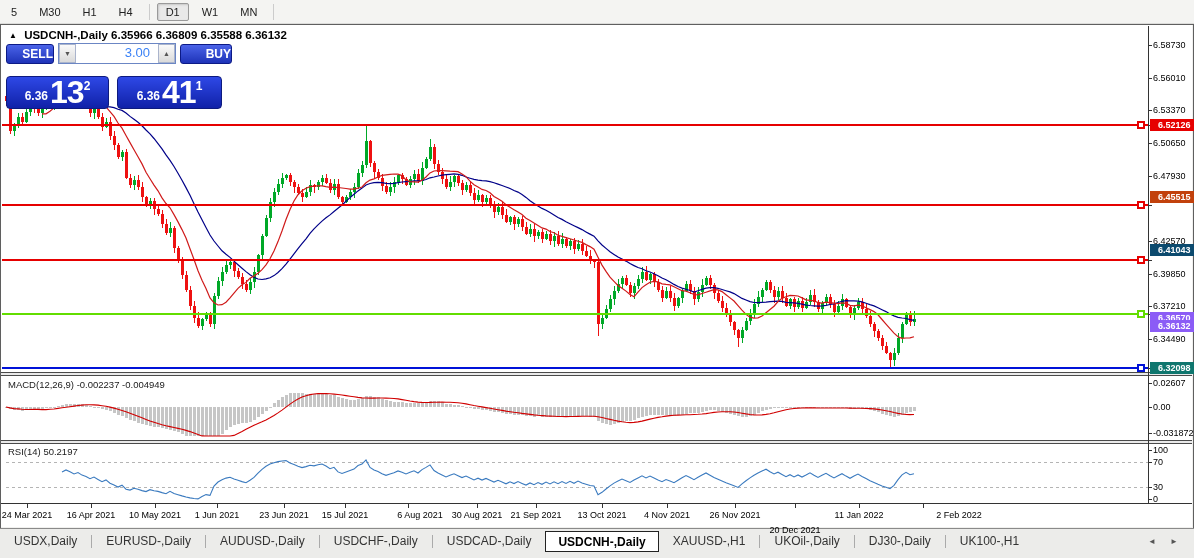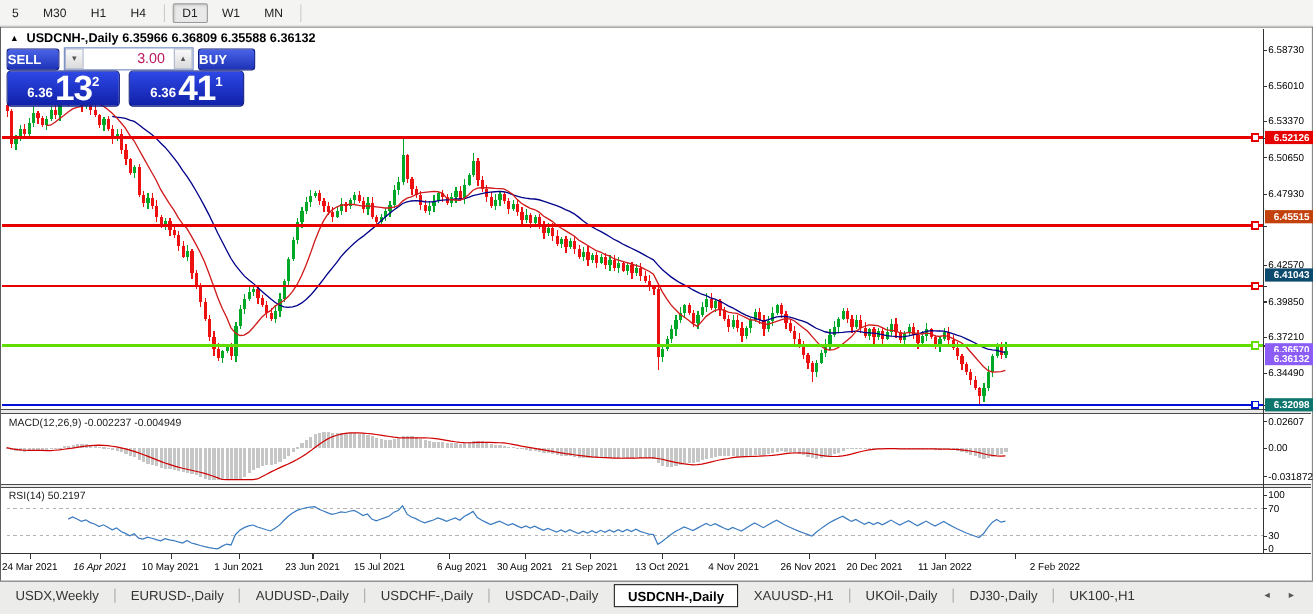--- a/index.html
+++ b/index.html
@@ -15,28 +15,28 @@
   .chart-frame{position:absolute;left:0;top:24px;width:1192px;height:503px;border:1px solid #5f5f5f;z-index:2}
   
   svg#chart-svg{position:absolute;left:0;top:0;z-index:3}
   
   .overlay{position:absolute;z-index:6}
   .chart-title{left:9px;top:29px;font-size:11.5px;font-weight:700;color:#000;white-space:nowrap}
   .chart-title .arr{font-size:8px;vertical-align:1px;margin-right:4px}
   
   .trade-panel{left:6px;top:43px;width:226px}
   .tp-row1{display:flex;align-items:center;height:21px}
-  .tp-btn{height:18px;line-height:18px;text-align:left;color:#fff;font-size:12px;font-weight:700;
+  .tp-btn{height:18px;line-height:18px;text-align:right;color:#fff;font-size:12px;font-weight:700;
           border-radius:3px;border:1px solid #0c1a86;background:linear-gradient(#4a63e8,#1e33b8)}
   .tp-sell{width:46px}.tp-buy{width:50px;margin-left:4px}
   .tp-spinner{flex:1;margin-left:4px;height:19px;display:flex;border:1px solid #6b86c4;background:#fff}
   .tp-spin-btn{width:17px;height:100%;background:linear-gradient(#fafafa,#dadada);border:1px solid #aab4cc;
                box-sizing:border-box;font-size:7px;color:#555;text-align:center;line-height:17px}
-  .tp-vol{flex:1;text-align:right;font-size:13px;color:#be185d;padding:1px 8px 0 1px}
-  .tp-row2{display:flex;margin-top:0}
+  .tp-vol{flex:1;text-align:right;font-size:13px;color:#3b82f6;padding:1px 8px 0 1px}
+  .tp-row2{display:flex;margin-top:12px}
   .tp-quote{height:33px;border-radius:4px;border:1px solid #0d1a7e;background:linear-gradient(#2e48e6,#1021a8);
             display:flex;align-items:flex-end;justify-content:center;color:#fff;padding-bottom:1px;box-sizing:border-box}
   .tp-quote .pre{font-size:12px;font-weight:700;margin:0 2px 4px 0}
   .tp-quote .big{font-size:32px;font-weight:700;line-height:30px;letter-spacing:-1px}
   .tp-quote .sup{font-size:12px;font-weight:700;align-self:flex-start;margin-top:2px}
   .tp-q-sell{width:103px}.tp-q-buy{width:105px;margin-left:8px}
   
   .ax-label{position:absolute;left:1153px;font-size:9px;color:#000;height:11px;line-height:11px;white-space:nowrap}
   .px-label{position:absolute;left:1150px;width:42px;height:12px;line-height:12px;font-size:9px;font-weight:600;
             color:#fff;padding-left:8px;white-space:nowrap}
@@ -880,38 +880,38 @@
     <div class="ax-label" style="top:378px">0.02607</div>
     <div class="ax-label" style="top:402px">0.00</div>
     <div class="ax-label" style="top:428px">-0.031872</div>
     <div class="ax-label" style="top:445px">100</div>
     <div class="ax-label" style="top:457px">70</div>
     <div class="ax-label" style="top:482px">30</div>
     <div class="ax-label" style="top:494px">0</div>
   </div>
 <div id="date-labels" style="position:absolute;z-index:6;left:0;top:0">
     <div class="date-label" style="left: 27px;">24 Mar 2021</div>
-    <div class="date-label" style="left: 91px; font-style: italic;">16 Apr 2021</div>
+    <div class="date-label" style="left: 91px;">16 Apr 2021</div>
     <div class="date-label" style="left: 155px;">10 May 2021</div>
     <div class="date-label" style="left: 217px;">1 Jun 2021</div>
     <div class="date-label" style="left: 284px;">23 Jun 2021</div>
     <div class="date-label" style="left: 345px;">15 Jul 2021</div>
     <div class="date-label" style="left: 408px; margin-left: 12px;">6 Aug 2021</div>
     <div class="date-label" style="left: 477px;">30 Aug 2021</div>
     <div class="date-label" style="left: 536px;">21 Sep 2021</div>
     <div class="date-label" style="left: 602px;">13 Oct 2021</div>
     <div class="date-label" style="left: 667px;">4 Nov 2021</div>
     <div class="date-label" style="left: 735px;">26 Nov 2021</div>
-    <div class="date-label" style="left: 795px;">20 Dec 2021</div>
+    <div class="date-label" style="left: 795px; margin-top: 15px;">20 Dec 2021</div>
     <div class="date-label" style="left: 859px;">11 Jan 2022</div>
     <div class="date-label" style="left: 923px; margin-left: 36px;">2 Feb 2022</div>
   </div>
 
 <div class="tabbar" id="tabbar">
-  <div class="tab">USDX,Weekly</div>
+  <div class="tab">USDX,Daily</div>
     <div class="tab-sep"></div>
     <div class="tab">EURUSD-,Daily</div>
     <div class="tab-sep"></div>
     <div class="tab">AUDUSD-,Daily</div>
     <div class="tab-sep"></div>
     <div class="tab">USDCHF-,Daily</div>
     <div class="tab-sep"></div>
     <div class="tab">USDCAD-,Daily</div>
     <div class="tab active">USDCNH-,Daily</div>
     <div class="tab">XAUUSD-,H1</div>

